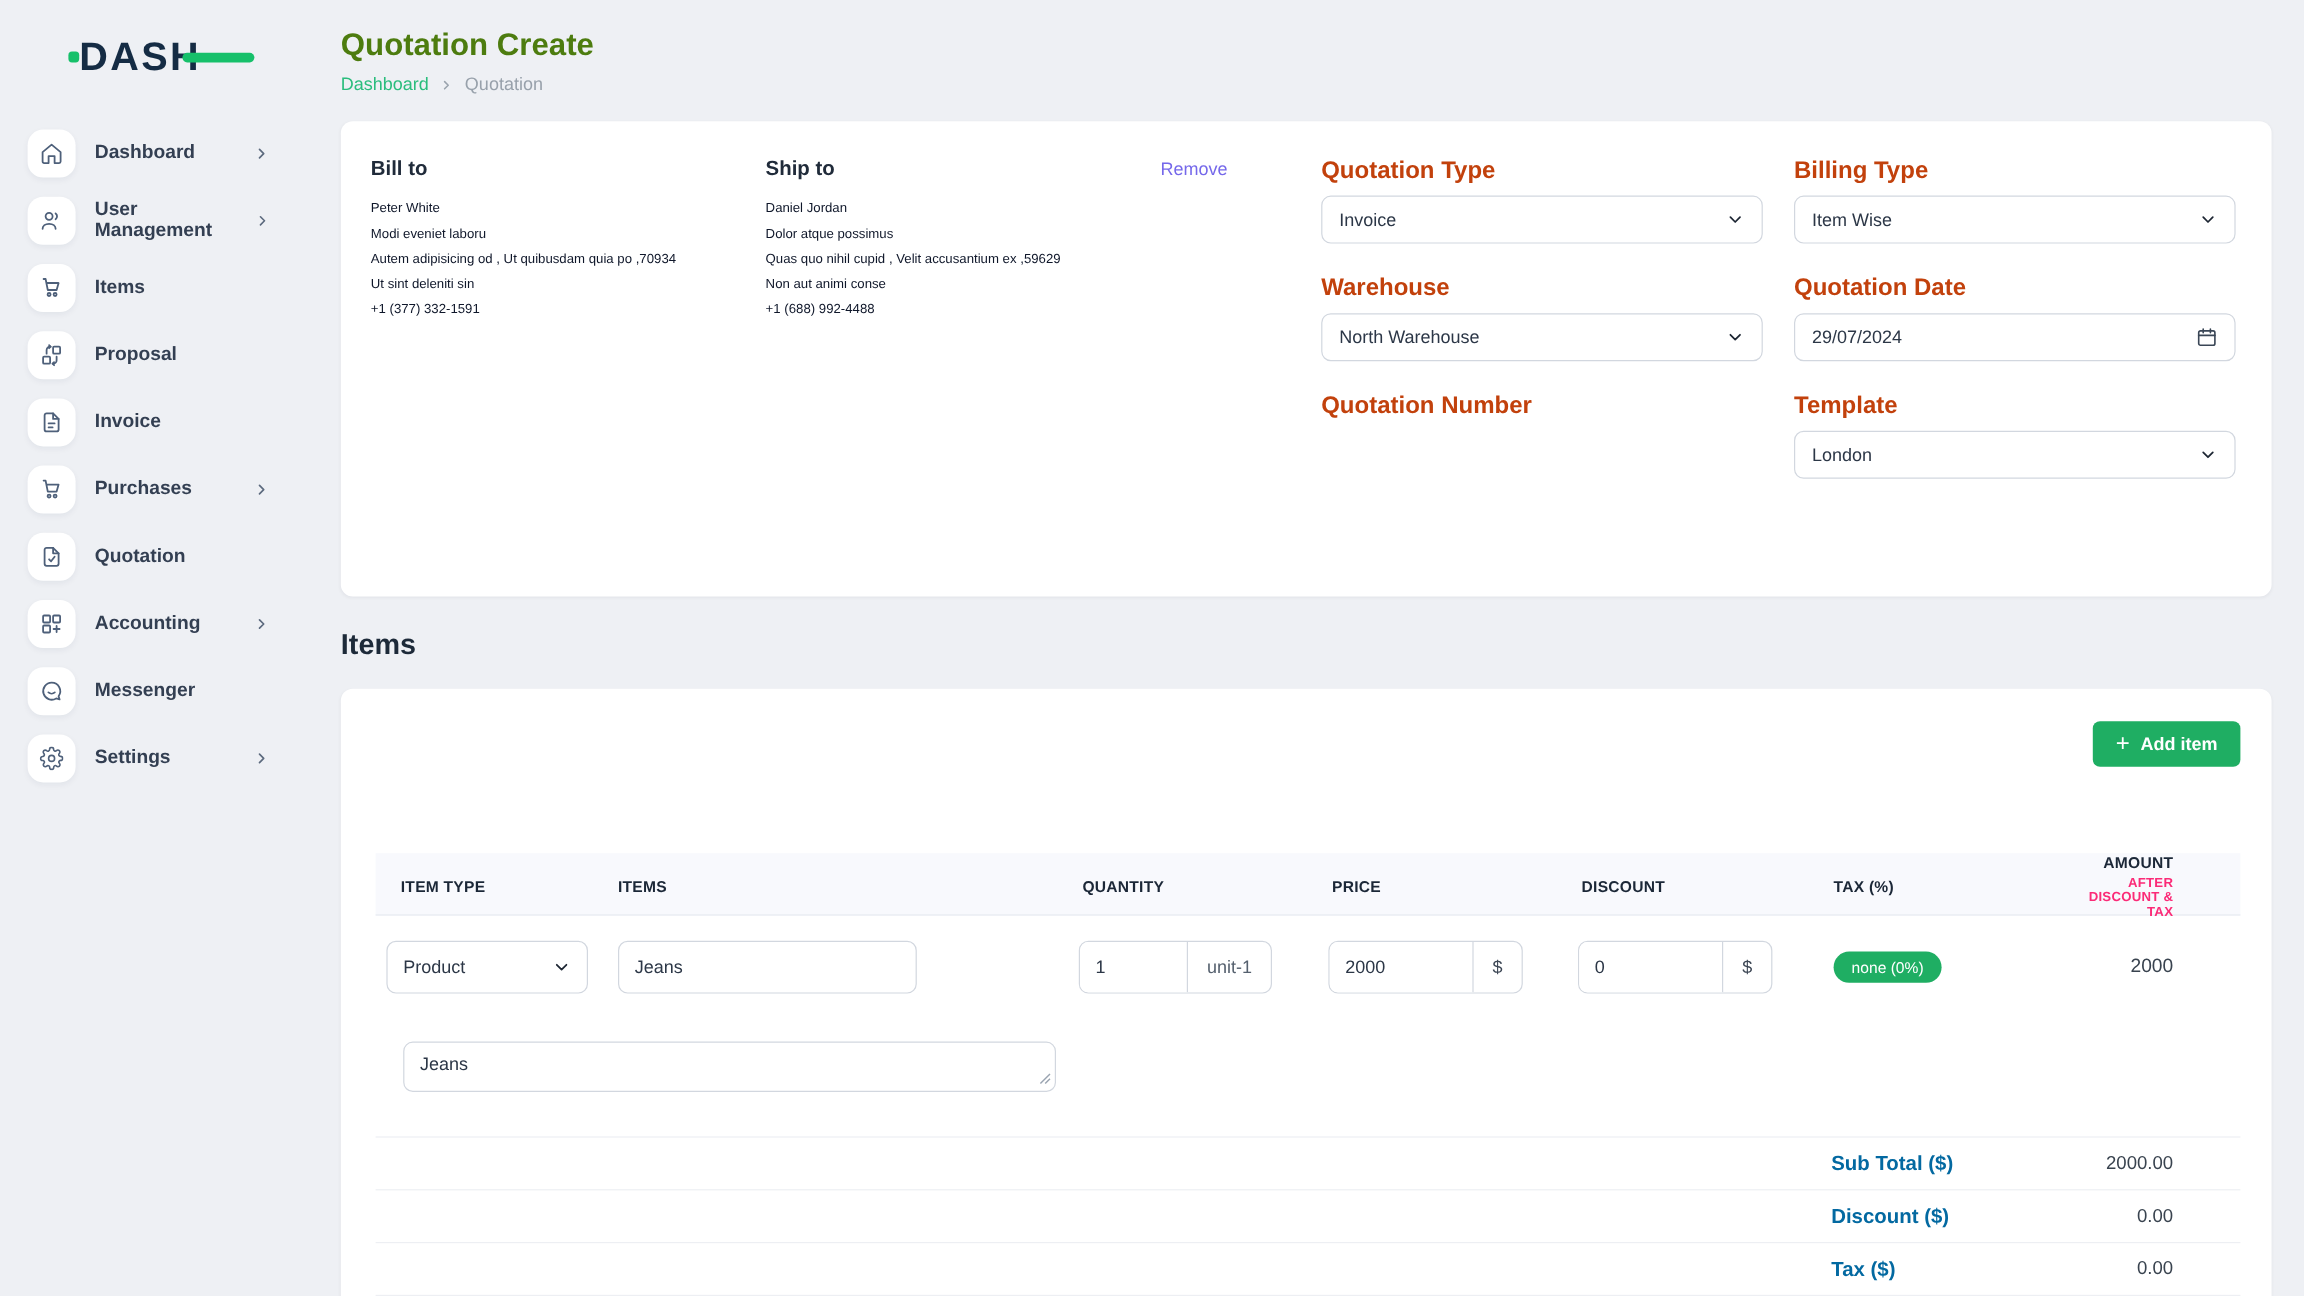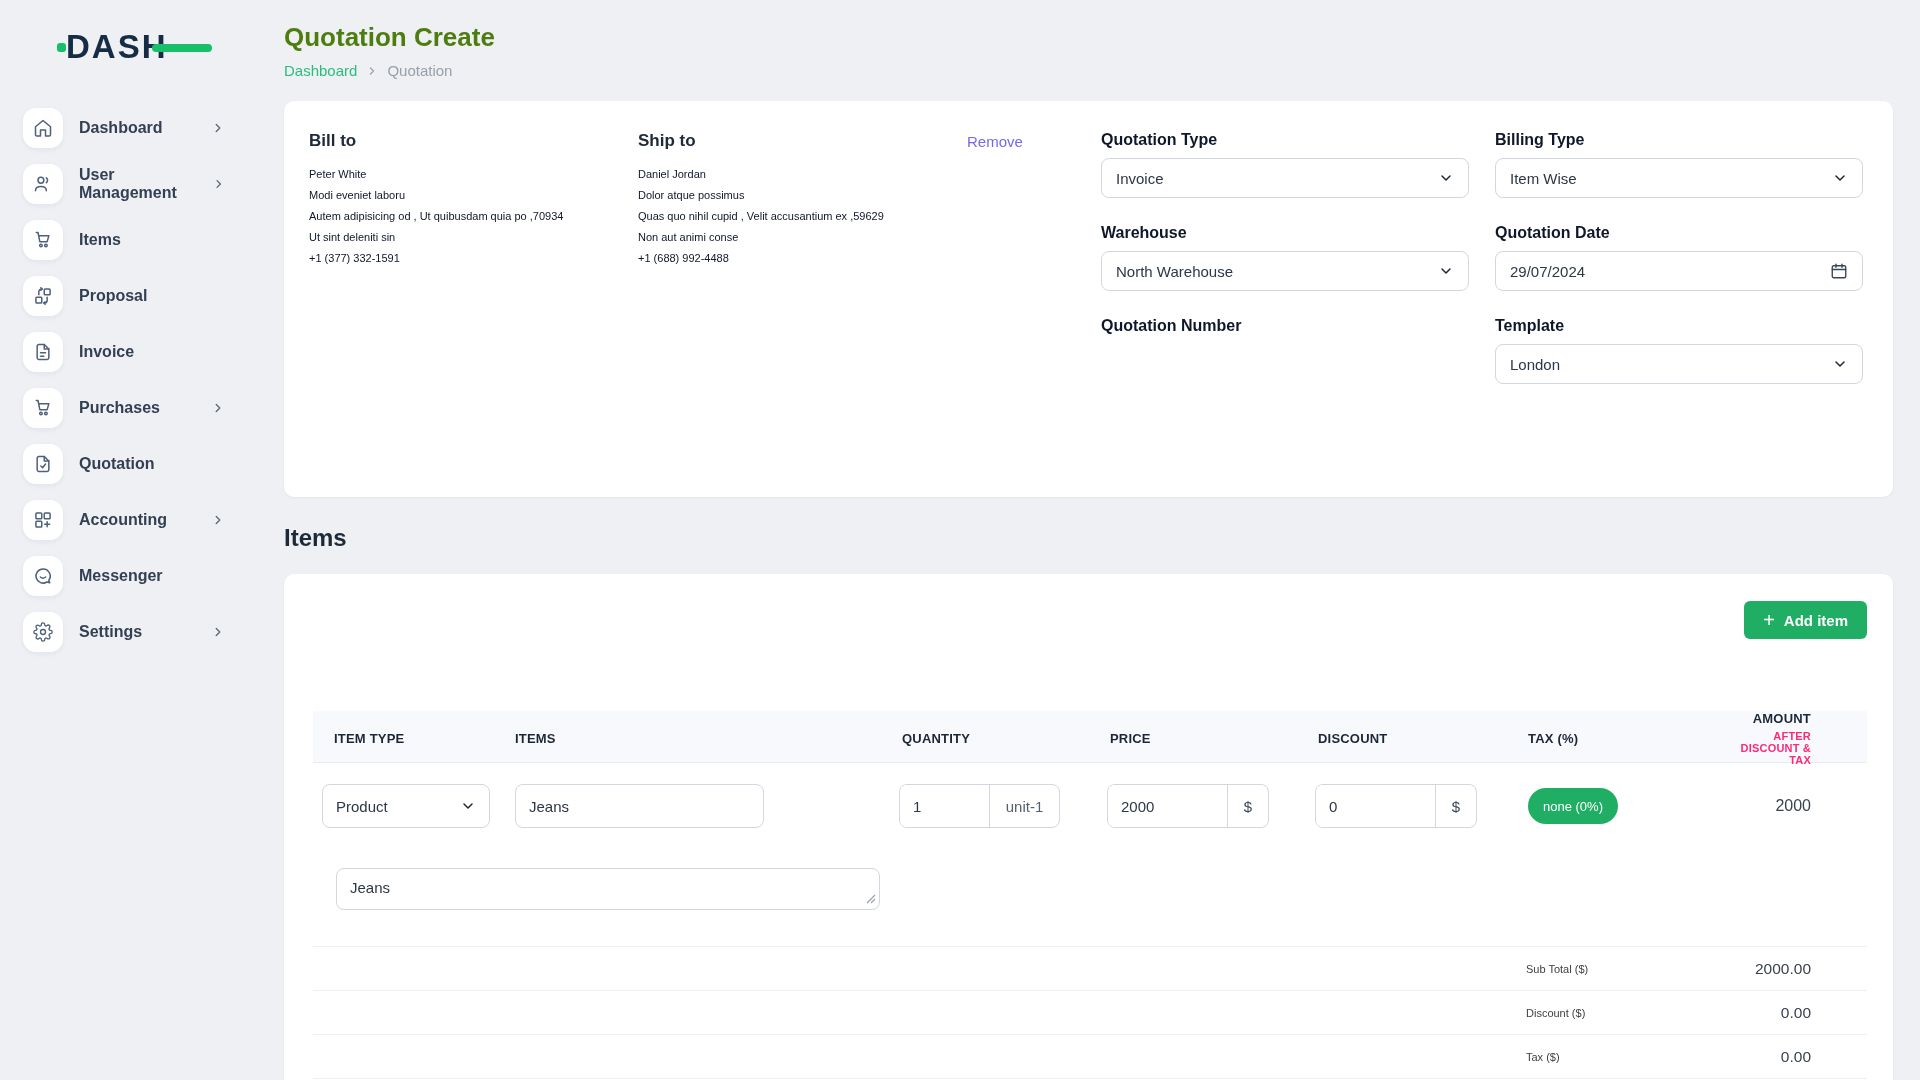--- a/index.html
+++ b/index.html
@@ -35,21 +35,21 @@
 
   
   .card-billing{margin-top:22px;height:396px;display:flex;padding:30px 30px 0 25px;align-items:flex-start}
   .addr-col{width:329px}
   .addr-heading{font-size:17px;font-weight:700;color:#202b3a}
   .addr-lines{margin-top:13px}
   .addr-line{font-size:11px;color:#0f172a;line-height:21px}
   .remove-col{width:134px;padding-top:2px}
   .remove-link{font-size:15px;color:#7568ea;cursor:pointer}
   .form-grid{display:grid;grid-template-columns:368px 368px;column-gap:26px;row-gap:26px}
-  .flabel{font-size:16px;font-weight:700;color:#0f172a;margin-bottom:9px}
+  .flabel{font-size:20px;font-weight:700;color:#c2410c;margin-bottom:9px}
   .control{height:40px;border:1px solid #d2d7df;border-radius:8px;display:flex;align-items:center;
     padding:0 14px;font-size:15px;color:#2c3747;background:#fff;width:100%;font-family:inherit;cursor:pointer}
   .control.text-input{cursor:text}
   .control .chev{margin-left:auto;color:#1d2633}
   .control .cal{margin-left:auto;color:#3a4656}
   input.control{outline:none}
 
   
   .items-heading{margin:27px 0 0;font-size:24px;font-weight:700;color:#1d2a39}
   .card-items{margin-top:22px;height:570px;padding:27px 26px 0 29px}
@@ -71,34 +71,34 @@
     padding:0 13px;background:#fff;font-family:inherit;outline:none}
   .select-ctl{display:flex;align-items:center;justify-content:space-between;width:168px;margin-left:9px;cursor:pointer}
   .select-ctl .chev{color:#1d2633}
   .items-input{width:249px;margin-left:9px}
   .group{display:flex;margin-left:6px;border:1px solid #d2d7df;border-radius:8px;height:44px;overflow:hidden;background:#fff}
   .group input{border:none;outline:none;border-right:1px solid #d2d7df;padding:0 13px;font-size:15px;
     color:#2c3747;font-family:inherit;min-width:0}
   .group .g-suf{display:flex;align-items:center;justify-content:center;color:#3c4654;font-size:15px}
   .grp-qty{width:161px}.grp-qty input{width:90px}.grp-qty .g-suf{width:69px;color:#55606e}
   .grp-money{width:162px}.grp-money input{width:120px}.grp-money .g-suf{width:40px}
-  .tax-badge{background:#1fae63;color:#fff;font-size:13px;border-radius:999px;height:36px;
+  .tax-badge{background:#1fae63;color:#fff;font-size:13px;border-radius:999px;height:26px;
     display:inline-flex;align-items:center;padding:0 15px;margin-left:9px;cursor:pointer}
   .amount-cell{text-align:right;padding-right:56px;font-size:16px;color:#39434f}
 
   .desc-row{margin-top:40px}
   .ta-wrap{position:relative;display:inline-block;margin-left:23px}
   .desc-textarea{width:544px;height:42px;border:1px solid #d2d7df;border-radius:8px;padding:10px 13px;
     font-size:15px;color:#2c3747;resize:none;font-family:inherit;outline:none;display:block}
   .ta-handle{position:absolute;right:4px;bottom:6px;color:#9aa4b1}
 
   .totals{margin-top:32px}
   .totals-row{height:44px;border-top:1px solid #edeff3;display:flex;align-items:center}
   .totals-row:last-child{border-bottom:1px solid #edeff3}
-  .t-label{margin-left:1213px;font-size:11px;font-weight:400;color:#404040}
+  .t-label{margin-left:1213px;font-size:17px;font-weight:700;color:#0369a1}
   .t-value{margin-left:auto;padding-right:56px;font-size:15.5px;color:#39434f}
 </style>
 </head>
 <body>
 
 <aside class="sidebar">
   <div class="logo">
     <span class="logo-dot"></span>
     <span class="logo-text">DASH</span>
     <span class="logo-bar"></span>

